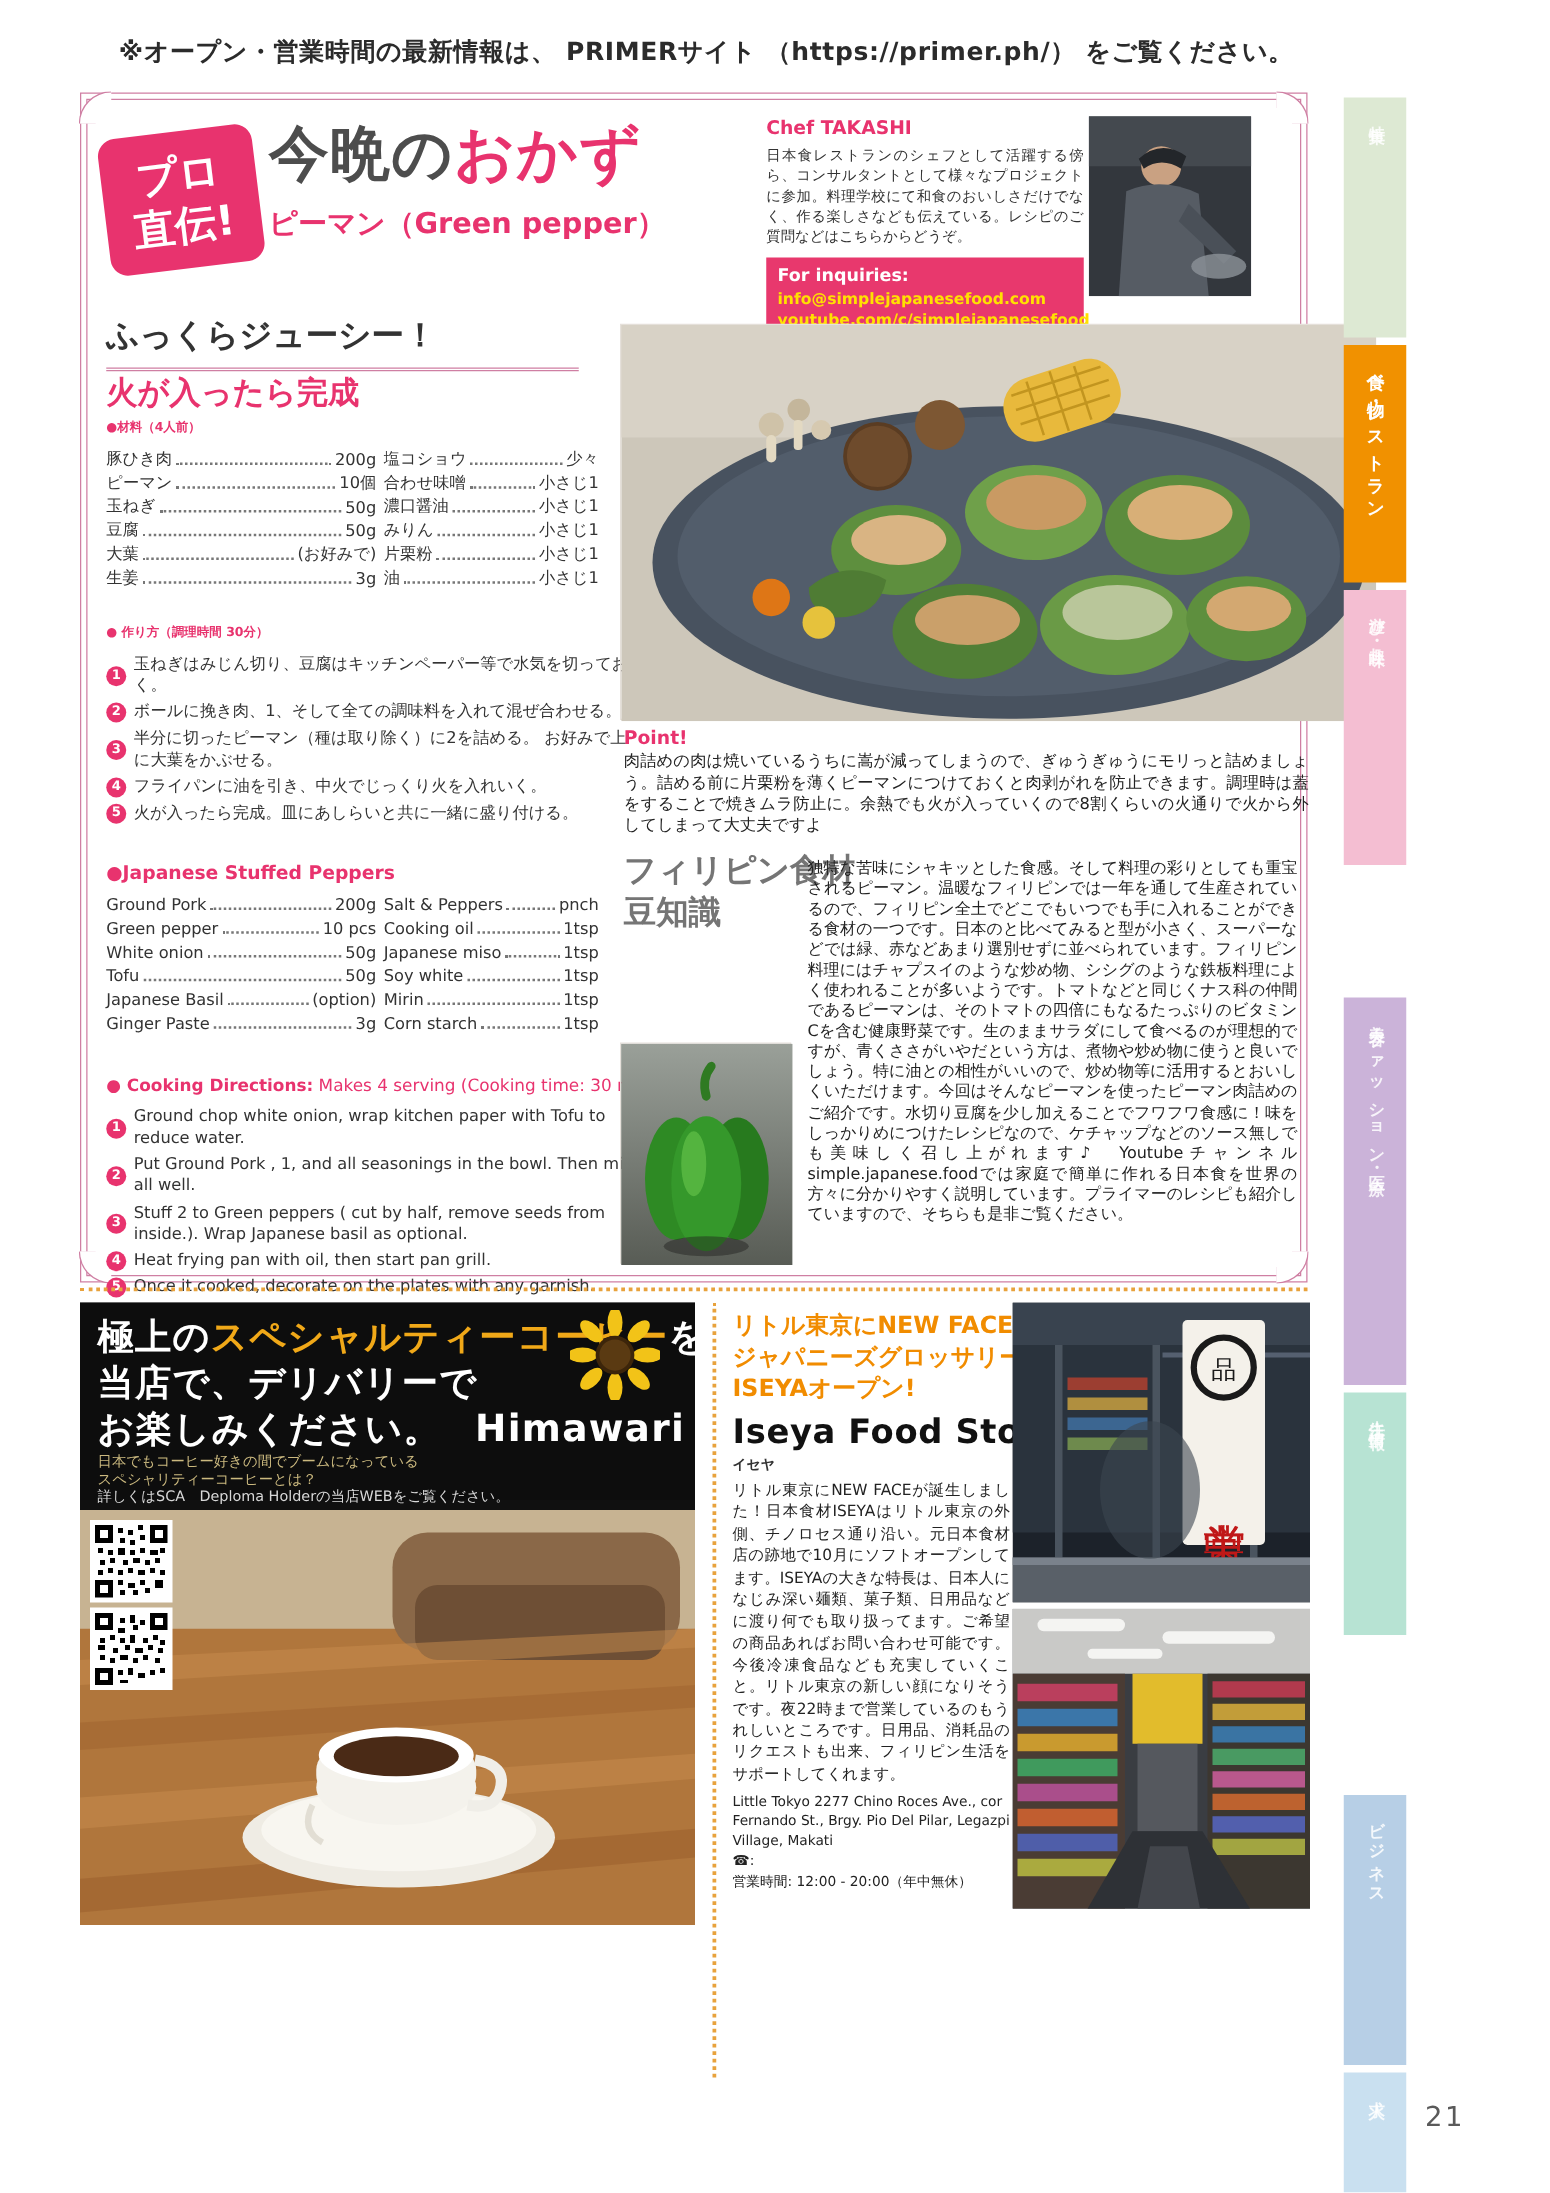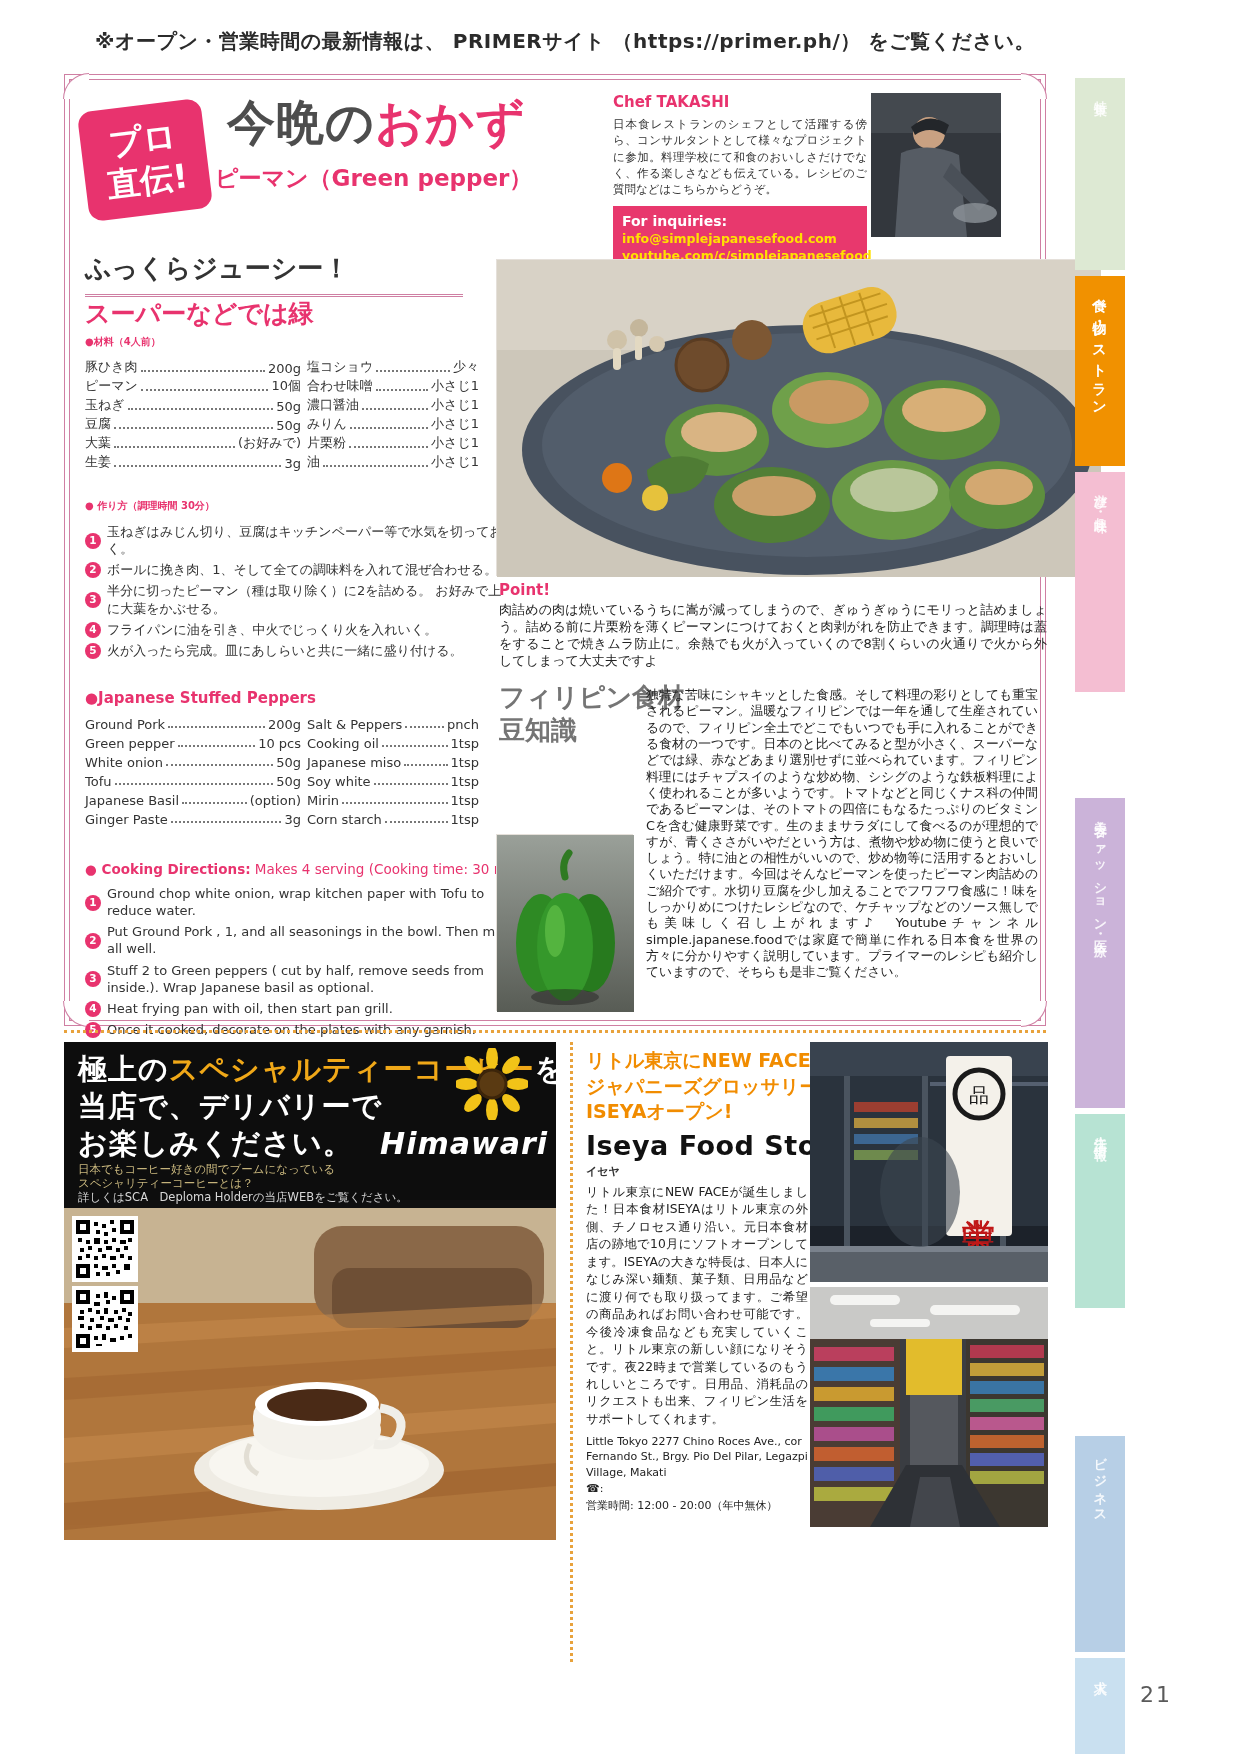--- a/index.html
+++ b/index.html
@@ -18,21 +18,21 @@
   .ornament { position:absolute; width:26px; height:26px; border-left:1.5px solid #cf7fa3; border-bottom:1.5px solid #cf7fa3; border-bottom-left-radius:100%; background:#fff; }
   .orn-tl { left:-2px; top:-2px; transform:rotate(90deg); }
   .orn-tr { right:-2px; top:-2px; transform:rotate(180deg); }
   .orn-bl { left:-2px; bottom:-2px; }
   .orn-br { right:-2px; bottom:-2px; transform:rotate(-90deg); }
 
   .pro-badge { left:18px; top:30px; width:124px; height:110px; background:#e8336e; border-radius:14px; transform:rotate(-7deg);
     color:#fff; font-weight:bold; font-size:33px; line-height:1.25; text-align:center; display:flex; align-items:center; justify-content:center; }
   .title-block { left:150px; top:16px; }
   .main-title { font-size:48px; font-weight:bold; letter-spacing:1px; }
-  .main-title .t-dark { color:#4d4d4d;margin-left:12px; }
+  .main-title .t-dark { color:#4d4d4d; }
   .main-title .t-pink { color:#e8336e; }
   .subtitle { font-size:29px; color:#9a9a9a; margin-top:2px; }
   .topic { font-size:23px; color:#e8336e; font-weight:bold; margin-top:8px; }
 
   .chef-block { left:548px; top:18px; width:254px; }
   .chef-name { color:#e8336e; font-weight:bold; font-size:15px; }
   .chef-bio { font-size:11.5px; line-height:1.42; color:#333; margin-top:5px; text-align:justify; }
   .inquiries { background:#e8386d; margin-top:8px; padding:7px 9px; }
   .inq-label { color:#fff; font-weight:bold; font-size:14px; }
   .inq-link { color:#ffe100; font-weight:bold; font-size:12.5px; margin-top:2px; }
@@ -75,21 +75,21 @@
   .dot-sep { left:64px; top:1030px; width:982px; height:0; border-top:3px dotted #e8a23c; }
 
   .ad { left:64px; top:1042px; width:492px; height:498px; background:#101010; overflow:hidden; }
   .ad-band { position:absolute; left:0; top:0; width:100%; height:158px; background:#0d0d0d; }
   .ad-h { position:absolute; left:14px; font-weight:bold; font-size:29px; color:#fff; letter-spacing:1px; white-space:nowrap; }
   .ad-h1 { top:8px; } .ad-h2 { top:45px; } .ad-h3 { top:82px; }
   .ad-orange { color:#f0a818; }
   .ad-s { position:absolute; left:14px; font-size:11.5px; color:#cbb97f; white-space:nowrap; }
   .ad-s1 { top:120px; } .ad-s2 { top:134px; } .ad-s3 { top:148px; color:#d8d8d8; }
   .sunflower { position:absolute; right:28px; top:6px; width:72px; height:72px; }
-  .brand { position:absolute; right:8px; top:84px; font-size:30px; font-style:italic; font-weight:bold; color:#fff; letter-spacing:1px; }
+  .brand { position:absolute; right:8px; top:84px; font-size:30px; font-weight:bold; color:#fff; letter-spacing:1px; }
   .coffee-photo { position:absolute; left:0; top:166px; width:492px; height:332px; }
   .qr { position:absolute; left:8px; top:174px; width:66px; height:66px; background:#fff; padding:4px; }
   .qr2 { top:244px; }
   .qr svg { width:100%; height:100%; }
 
   .iseya { left:570px; top:1042px; width:478px; height:632px; }
   .iseya-vline { position:absolute; left:0; top:0; height:620px; border-left:3px dotted #e8a23c; }
   .iseya-head { position:absolute; left:16px; top:6px; color:#f18c00; font-weight:bold; font-size:19px; line-height:1.35; }
   .iseya-store { position:absolute; left:16px; top:88px; font-size:27px; font-weight:bold; color:#111; letter-spacing:.5px; }
   .iseya-kana { position:absolute; left:16px; top:122px; font-size:11px; font-weight:bold; color:#333; }
@@ -151,21 +151,21 @@
       <rect width="130" height="40" fill="#44494f"></rect>
       <circle cx="58" cy="40" r="16" fill="#c9a182"></circle>
       <path d="M40 34 Q58 18 78 32 L74 42 Q58 32 44 42 Z" fill="#23262a"></path>
       <path d="M30 60 Q58 48 88 62 L96 144 L24 144 Z" fill="#565c64"></path>
       <path d="M80 70 L118 108 L108 118 L72 84 Z" fill="#4a5058"></path>
       <ellipse cx="104" cy="120" rx="22" ry="10" fill="#8c9298" opacity=".8"></ellipse>
     </svg>
   </div>
 
   <div class="abs catch">ふっくらジューシー！</div>
-  <div class="abs recipe-title">スーパーなどでは緑</div>
+  <div class="abs recipe-title">火が入ったら完成</div>
 
   <div class="abs pink-h jp-ing-h">●材料（4人前）</div>
   <div class="abs ing-rows col-a jp-rows">
     <div class="ing-row">
         <span class="ing-name">豚ひき肉</span>
         <span class="dots"></span>
         <span class="ing-val">200g</span>
       </div>
     <div class="ing-row">
         <span class="ing-name">ピーマン</span>

